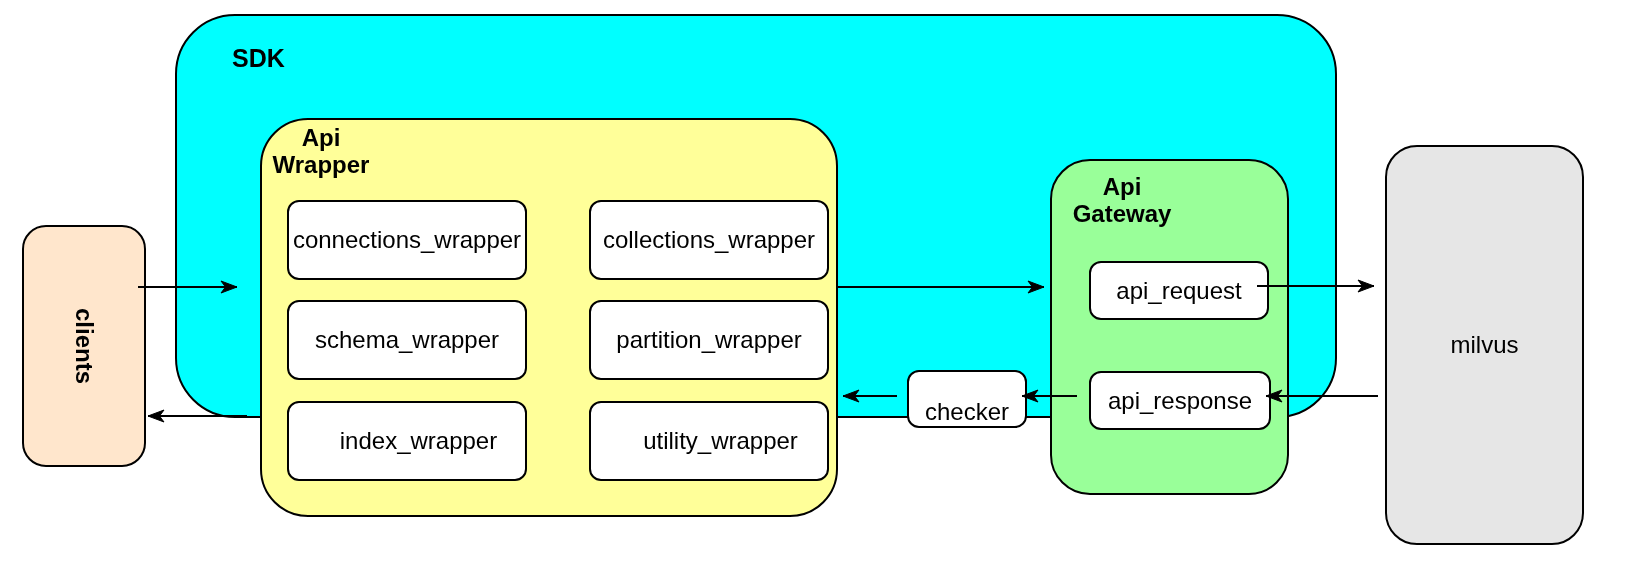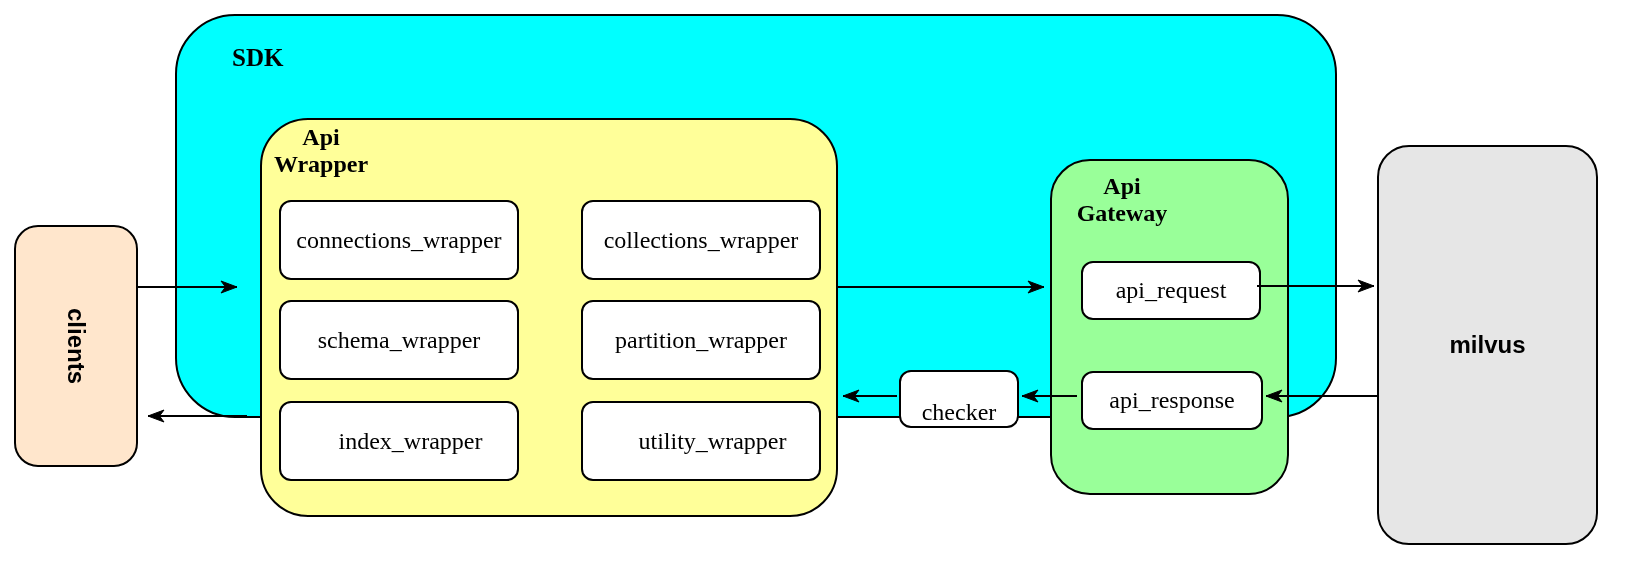--- a/index.html
+++ b/index.html
@@ -13,31 +13,31 @@
     --background:#FFFFFF;
   }
   *{margin:0;padding:0;box-sizing:border-box;}
   html,body{background:var(--background);}
   body{font-family:"Liberation Sans","DejaVu Sans",sans-serif;color:var(--stroke);}
   .canvas{
     position:relative;width:1634px;height:574px;background:var(--background);overflow:hidden;
   }
   .box{position:absolute;border:2px solid var(--stroke);}
   
-  .sdk{left:175px;top:14px;width:1162px;height:404px;border-radius:60px;background:var(--sdk_fill);font-family:Liberation Serif, serif;}
+  .sdk{left:175px;top:14px;width:1162px;height:404px;border-radius:60px;background:var(--sdk_fill);}
   .sdk-label{position:absolute;left:55px;top:28px;font-size:25px;font-weight:bold;}
   .wrapper{left:83px;top:102px;width:578px;height:399px;border-radius:48px;background:var(--api_wrapper_fill);}
   .wrapper-label{position:absolute;left:2px;top:4px;width:114px;text-align:center;font-size:24px;font-weight:bold;line-height:27px;}
   .gateway{left:873px;top:143px;width:239px;height:336px;border-radius:40px;background:var(--api_gateway_fill);}
   .gateway-label{position:absolute;left:0px;top:12px;width:140px;text-align:center;font-size:24px;font-weight:bold;line-height:27px;}
   
-  .node{display:flex;align-items:center;justify-content:center;font-size:24px;background:var(--node_fill);border-radius:12px;text-align:center;}
+  .node{display:flex;align-items:center;justify-content:center;font-size:24px;background:var(--node_fill);border-radius:12px;text-align:center;margin-left:8px;}
   .clients{left:14px;top:225px;width:124px;height:242px;border-radius:24px;background:var(--clients_fill);font-weight:bold;}
   .clients .rot{transform:rotate(90deg);white-space:nowrap;}
-  .milvus{left:1377px;top:145px;width:221px;height:400px;border-radius:32px;background:var(--milvus_fill);font-weight:bold;}
+  .milvus{left:1377px;top:145px;width:199px;height:400px;border-radius:32px;background:var(--milvus_fill);font-weight:normal;}
   
   .mod{width:240px;height:80px;}
   .m-c1{left:17px;}  .m-c2{left:319px;}
   .m-r1{top:80px;}   .m-r2{top:180px;}  .m-r3{top:281px;padding-left:23px;}
   
   .g-req{left:29px;top:100px;width:180px;height:59px;}
   .g-res{left:29px;top:210px;width:182px;height:59px;}
   
   .checker{left:722px;top:354px;width:120px;height:58px;align-items:flex-end;}
   

